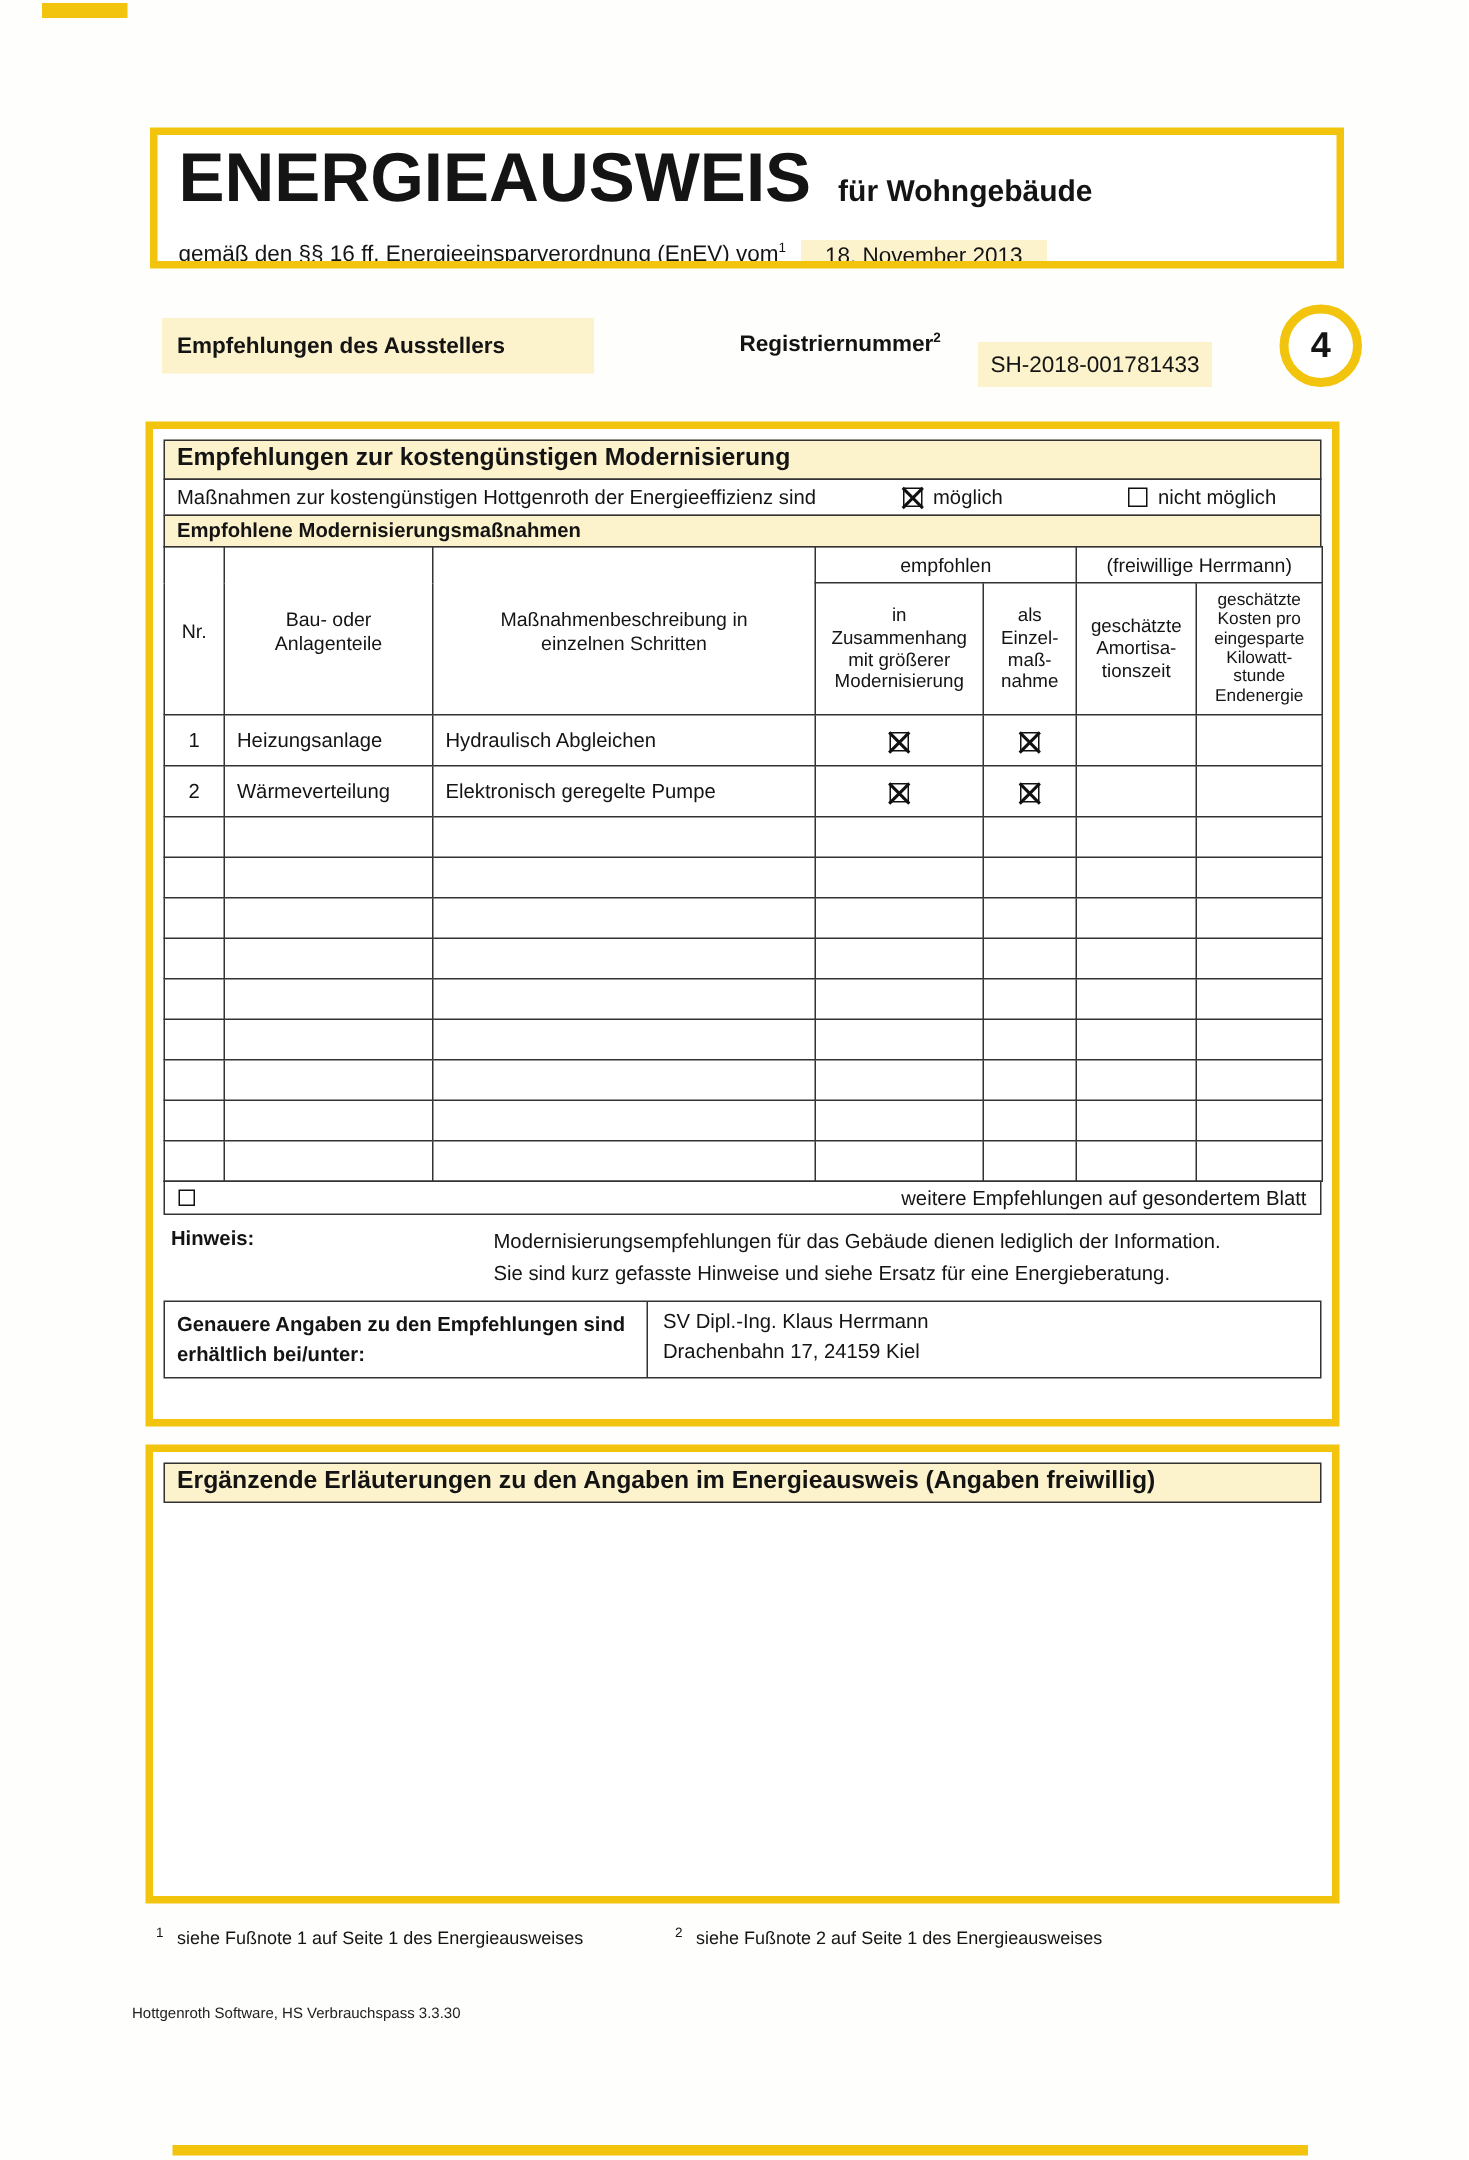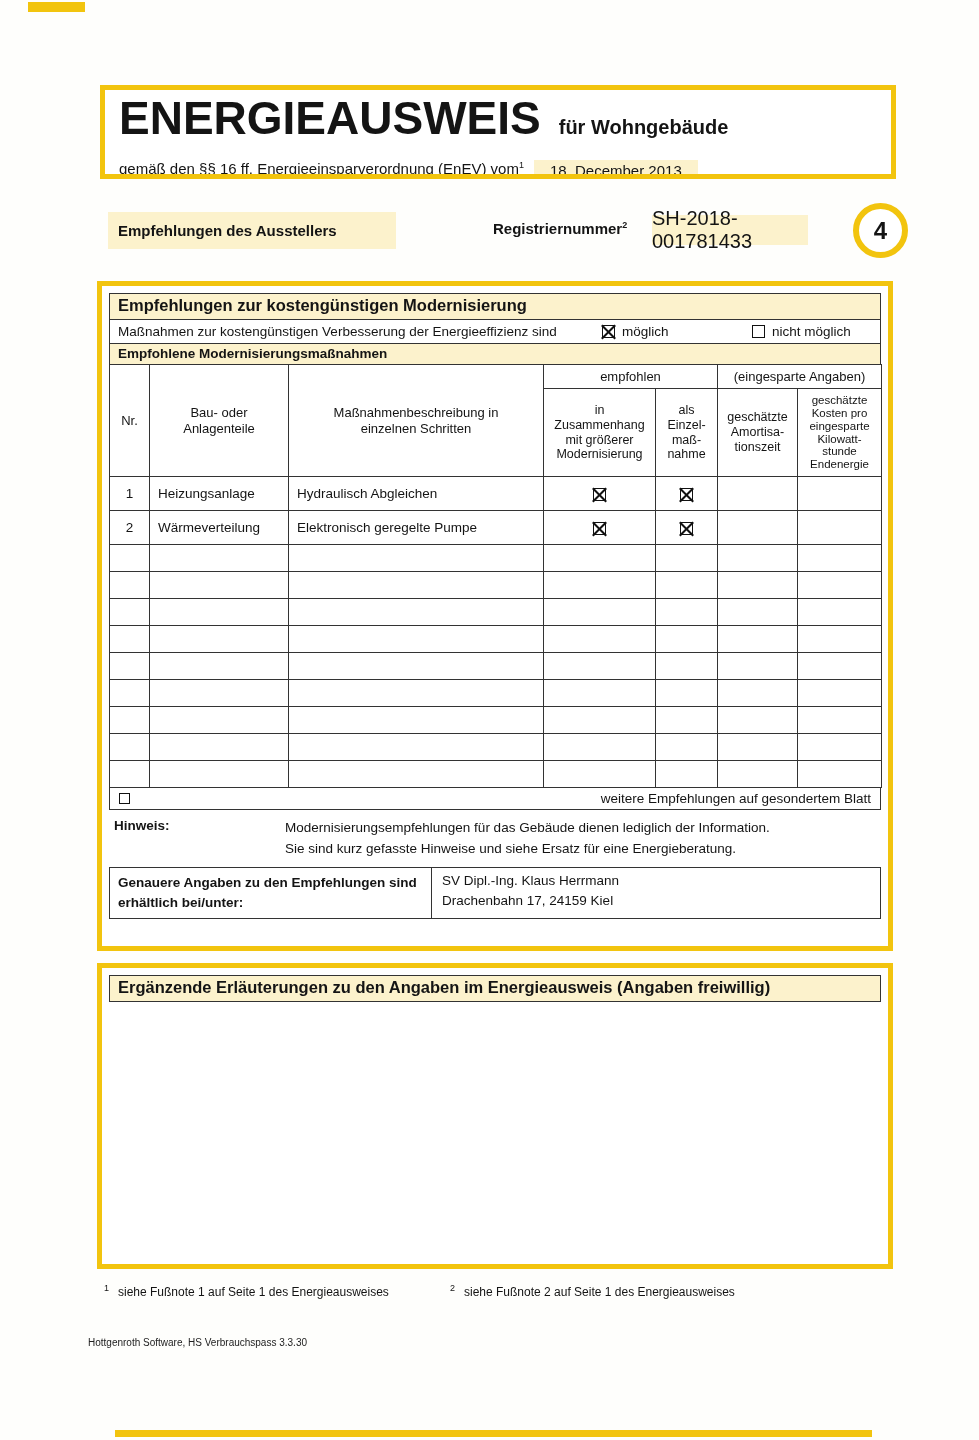--- a/index.html
+++ b/index.html
@@ -25,22 +25,22 @@
   .main-title { font-size:46px; font-weight:bold; letter-spacing:0px; line-height:1.08; }
   .sub-title { font-size:20px; font-weight:bold; margin-left:18px; }
   .law-row { display:flex; font-size:15px; margin-top:16px; }
   .law-row .date { margin-left:10px; padding:2px 16px 3px; font-size:15px; }
 
   
   .aussteller { position:absolute; left:108px; top:212px; width:288px; height:37px;
     background:var(--accent-light,#FCF2CC); font-weight:bold; font-size:15px;
     display:flex; align-items:center; padding-left:10px; }
   .reg-label { position:absolute; left:493px; top:220px; font-weight:bold; font-size:15px; }
-  .reg-value { position:absolute; left:652px; top:215px; width:156px; height:30px;
-    background:var(--accent-light,#FCF2CC); font-size:20px;
+  .reg-value { position:absolute; left:652px; top:228px; width:156px; height:30px;
+    background:var(--accent-light,#FCF2CC); font-size:15px;
     display:flex; align-items:center; justify-content:center; }
   .page-circle { position:absolute; left:853px; top:203px; width:55px; height:55px;
     border:6px solid var(--accent,#F2C40E); border-radius:50%; background:#fff;
     display:flex; align-items:center; justify-content:center; font-size:24px; font-weight:bold; }
 
   
   .main-box { left:97px; top:281px; width:796px; height:670px; padding:7px; }
   .bar-lg { background:var(--accent-light,#FCF2CC); border:1px solid #333;
     font-weight:bold; font-size:16.5px; padding:2px 8px 4px; }
   .statement { border:1px solid #333; margin-top:-1px; height:25px;
@@ -61,21 +61,21 @@
   .measures th.small { font-size:11.5px; line-height:1.12; }
   .measures tr.measure-row td { height:34px; font-size:13.5px; }
   .measures tr.measure-row td.c-part, .measures tr.measure-row td.c-desc { text-align:left; padding-left:8px; }
   .measures tr.empty-row td { height:27px; }
 
   .further { border:1px solid #333; margin-top:-1px; height:23px;
     display:flex; align-items:center; gap:9px; padding:0 9px; font-size:13.5px;justify-content:space-between; }
 
   .hint { display:flex; margin:8px 0 7px; font-size:13.5px; }
   .hint-label { font-weight:bold; width:176px; padding-left:5px; }
-  .hint-text div { line-height:1.55; }
+  .hint-text div { line-height:1.55;margin-left:44px; }
 
   .contact { border:1px solid #333; display:flex; font-size:13.5px; }
   .contact-left { width:322px; padding:5px 8px; border-right:1px solid #333; line-height:1.5;font-weight:bold; }
   .contact-right { flex:1; padding:3px 10px; line-height:1.5; }
 
   
   .notes-box { left:97px; top:963px; width:796px; height:306px; padding:7px; }
 
   
   .fn { position:absolute; top:1283px; font-size:12px; }
@@ -102,36 +102,36 @@
   <div class="artifact artifact-top"></div>
   <div class="artifact artifact-bottom"></div>
 
   <div class="box header-box">
     <div class="title-row">
       <span class="main-title">ENERGIEAUSWEIS</span>
       <span class="sub-title">für Wohngebäude</span>
     </div>
     <div class="law-row">
       <span><span>gemäß den §§ 16 ff. Energieeinsparverordnung (EnEV) vom</span><sup>1</sup></span>
-      <span class="hl date">18. December 2013</span>
+      <span class="hl date">18. November 2013</span>
     </div>
   </div>
 
   <div class="aussteller">Empfehlungen des Ausstellers</div>
   <div class="reg-label"><span>Registriernummer</span><sup>2</sup></div>
   <div class="reg-value">SH-2018-001781433</div>
   <div class="page-circle">
     <span>4</span>
   </div>
 
   <div class="box main-box">
     <div class="bar-lg">Empfehlungen zur kostengünstigen Modernisierung</div>
 
     <div class="statement">
-      <div class="txt">Maßnahmen zur kostengünstigen Verbesserung der Energieeffizienz sind</div>
+      <div class="txt">Maßnahmen zur kostengünstigen Hottgenroth der Energieeffizienz sind</div>
       <div class="opt opt1">
         <span class="cb checked"></span>
         <span>möglich</span>
       </div>
       <div class="opt opt2">
         <span class="cb"></span>
         <span>nicht möglich</span>
       </div>
     </div>
 
@@ -148,21 +148,21 @@
           <col style="width:84px">
       </colgroup>
       <thead>
         <tr class="top-row">
           <th rowspan="2">Nr.</th>
           <th rowspan="2" class="pre">Bau- oder
 Anlagenteile</th>
           <th rowspan="2" class="pre">Maßnahmenbeschreibung in
 einzelnen Schritten</th>
           <th colspan="2">empfohlen</th>
-          <th colspan="2">(eingesparte Angaben)</th>
+          <th colspan="2">(freiwillige Herrmann)</th>
         </tr>
         <tr class="sub-row">
           <th class="pre">in
 Zusammenhang
 mit größerer
 Modernisierung</th>
           <th class="pre">als
 Einzel-
 maß-
 nahme</th>

